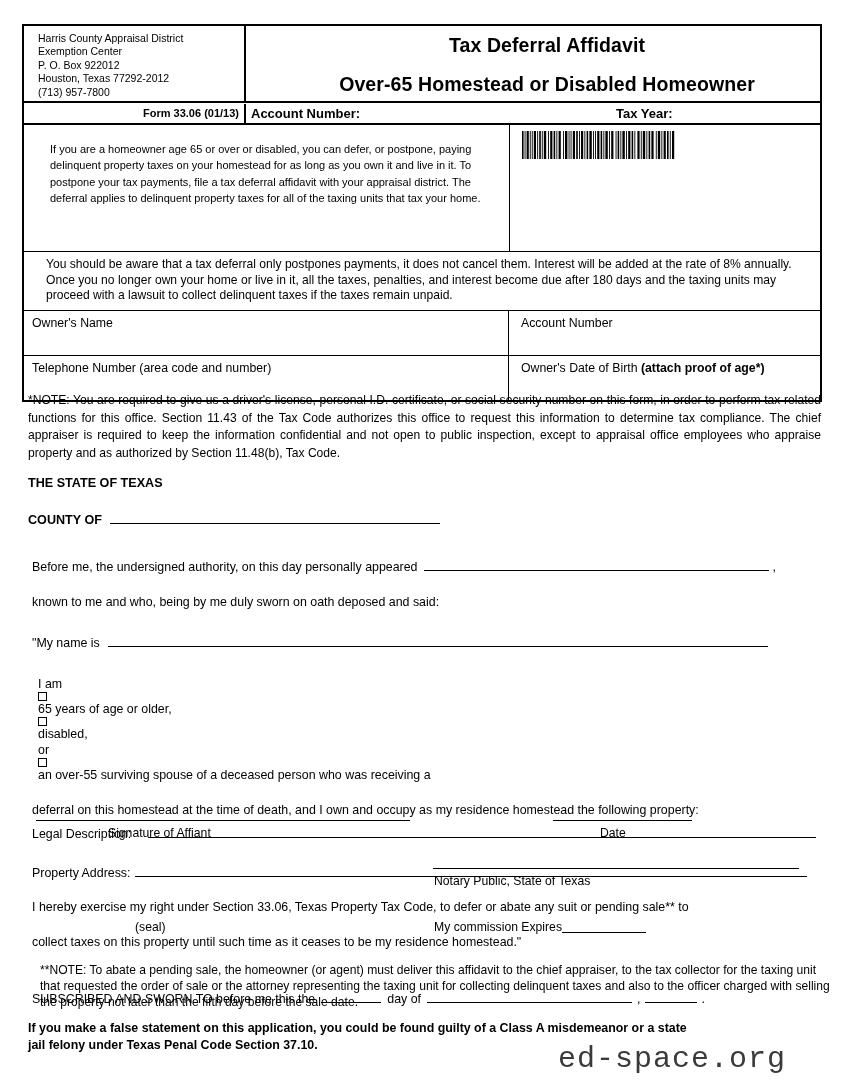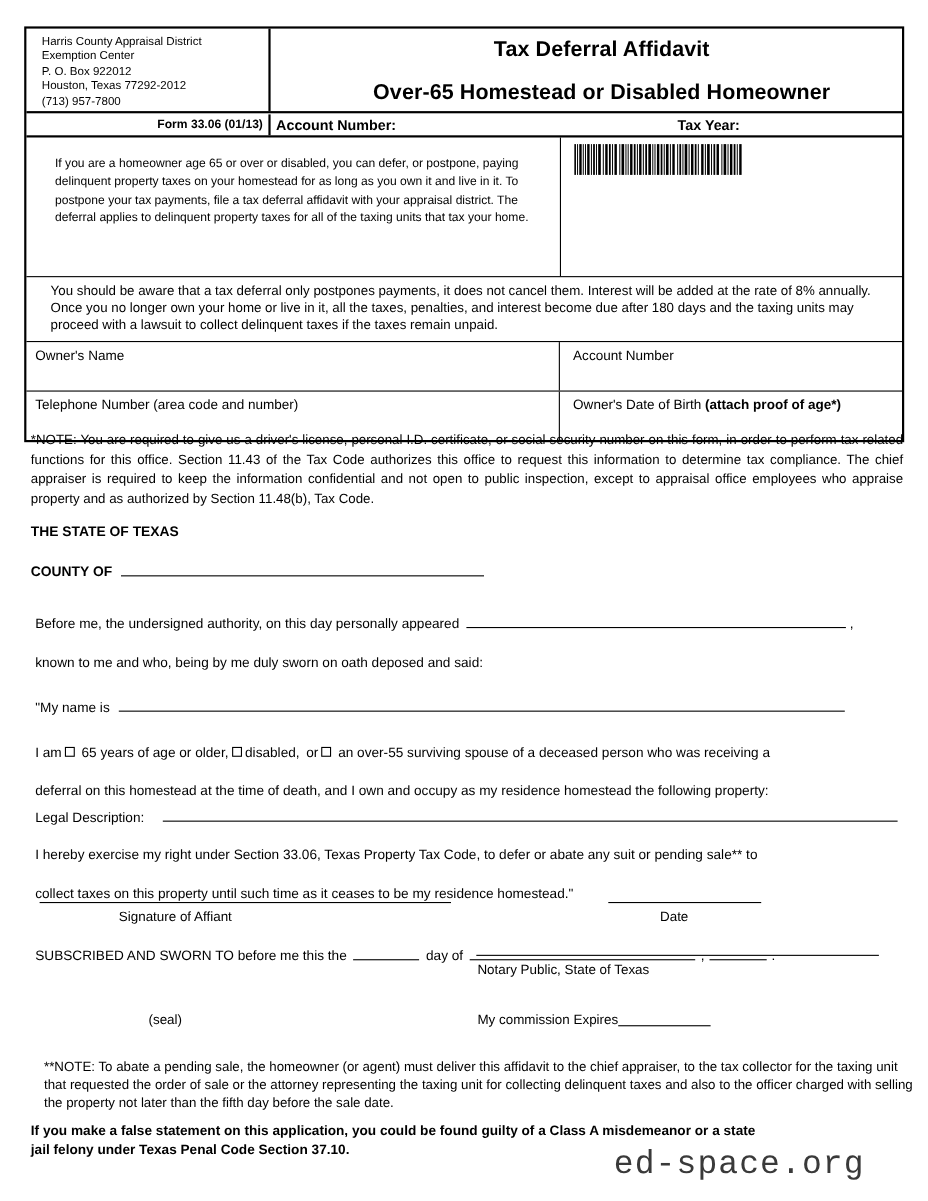--- a/index.html
+++ b/index.html
@@ -387,38 +387,42 @@
 
     <div class="p-line" style="margin-top:19px;">
       <span class="txt">known to me and who, being by me duly sworn on oath deposed and said:</span>
     </div>
 
     <div class="p-line" style="margin-top:25px;">
       <span class="txt">"My name is</span>
       <span class="rule" style="width:660px;margin-left:8px;"></span>
     </div>
 
-    <div class="p-line" style="margin-top:25px;">
+    <div class="p-line" style="margin-top:25px;flex-direction:column;">
       <span class="txt">I am</span>
       <span class="chk"></span>
       <span class="txt" style="margin-left:3px;">65 years of age or older,</span>
       <span class="chk"></span>
       <span class="txt">disabled,</span>
       <span class="txt" style="margin-left:6px;">or</span>
       <span class="chk"></span>
       <span class="txt" style="margin-left:3px;">an over-55 surviving spouse of a deceased person who was receiving a</span>
     </div>
 
     <div class="wrap-line" style="margin-top:19px;">deferral on this homestead at the time of death, and I own and occupy as my residence homestead the following property:</div>
 
     <div class="p-line" style="margin-top:8px;gap:12px;">
       <span class="txt">Legal Description:</span>
       <span class="rule" style="width:668px;margin-left:5px;"></span>
     </div>
 
+    <div class="p-line" style="margin-top:23px;">
+      <span class="txt">Property Address:</span>
+      <span class="rule" style="width:672px;margin-left:5px;"></span>
+    </div>
 
     <div class="wrap-line" style="margin-top:18px;">I hereby exercise my right under Section 33.06, Texas Property Tax Code, to defer or abate any suit or pending sale** to</div>
     <div class="wrap-line" style="margin-top:19px;">collect taxes on this property until such time as it ceases to be my residence homestead."</div>
 
     <div class="p-line" style="margin-top:41px;">
       <span class="txt">SUBSCRIBED AND SWORN TO before me this the</span>
       <span class="rule" style="width:60px;margin:0 6px;"></span>
       <span class="txt">day of</span>
       <span class="rule" style="width:205px;margin:0 5px 0 6px;"></span>
       <span class="txt">,</span>

